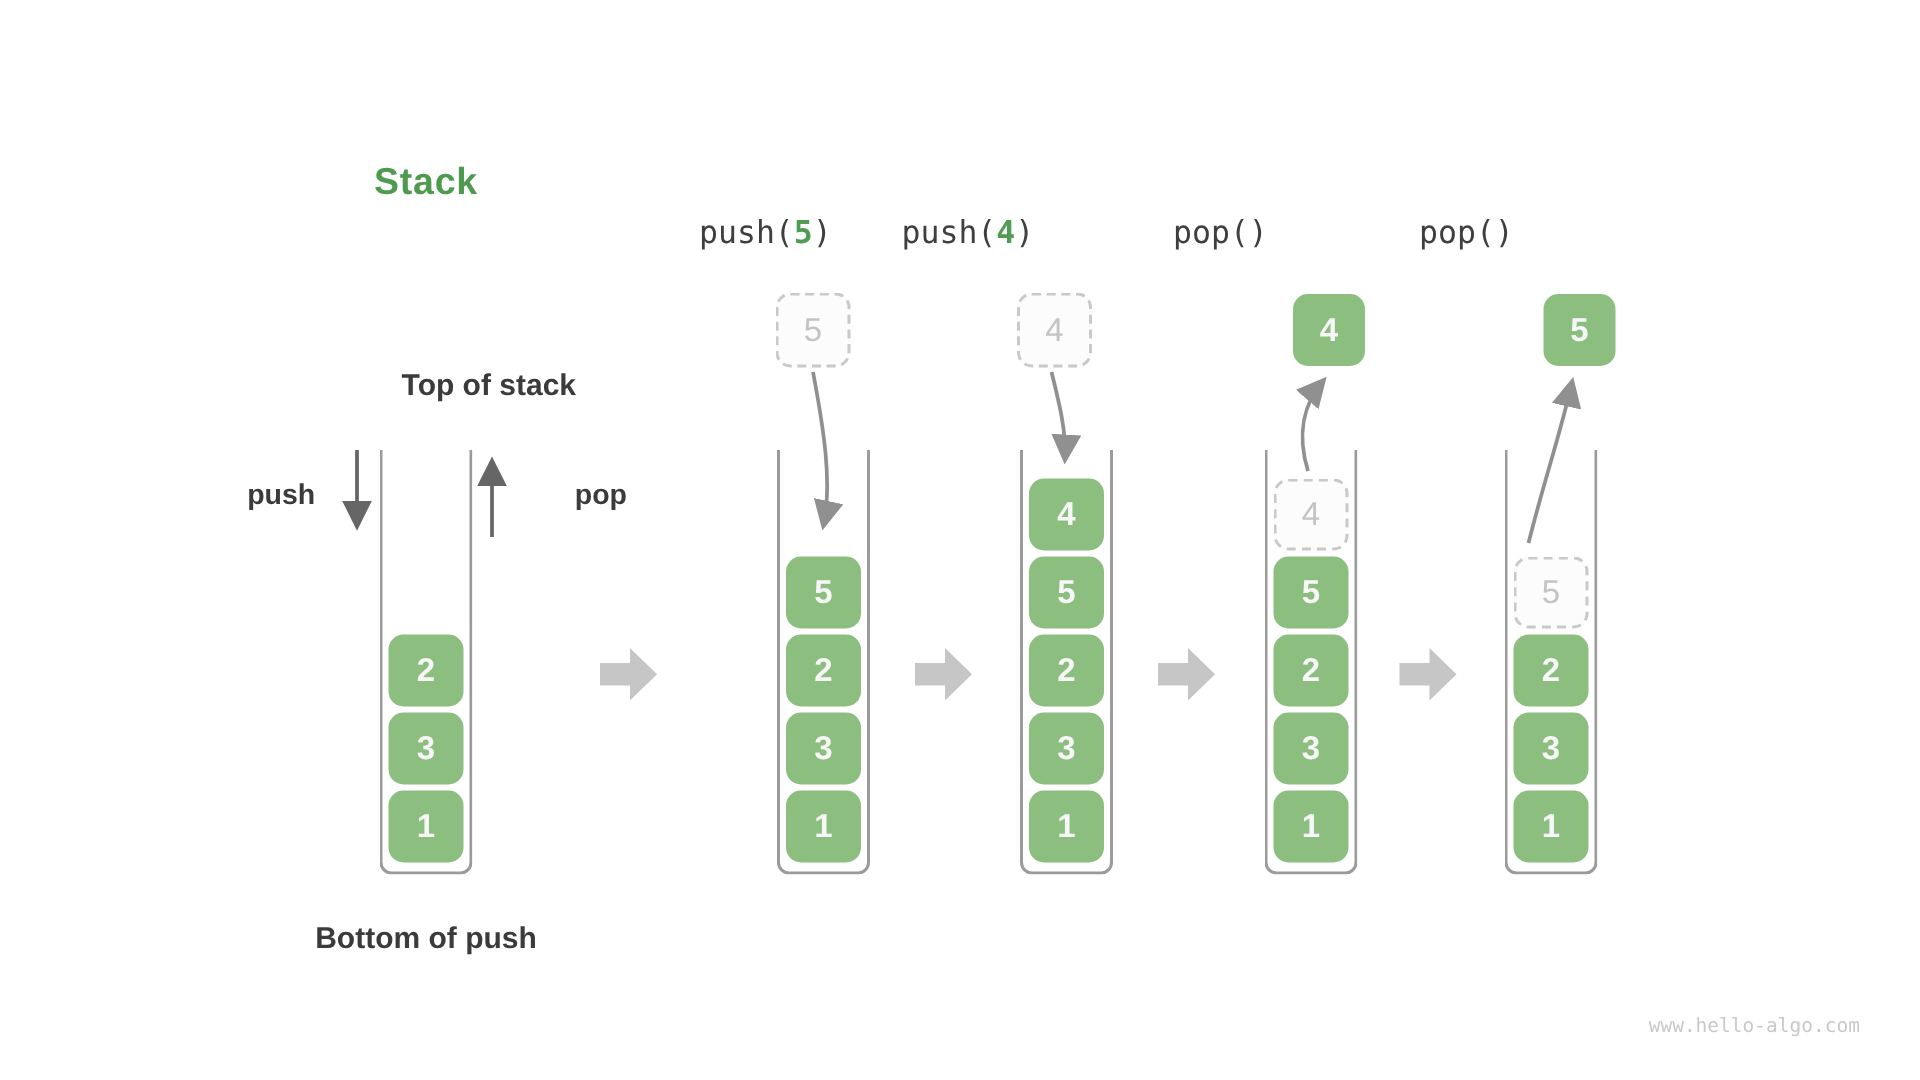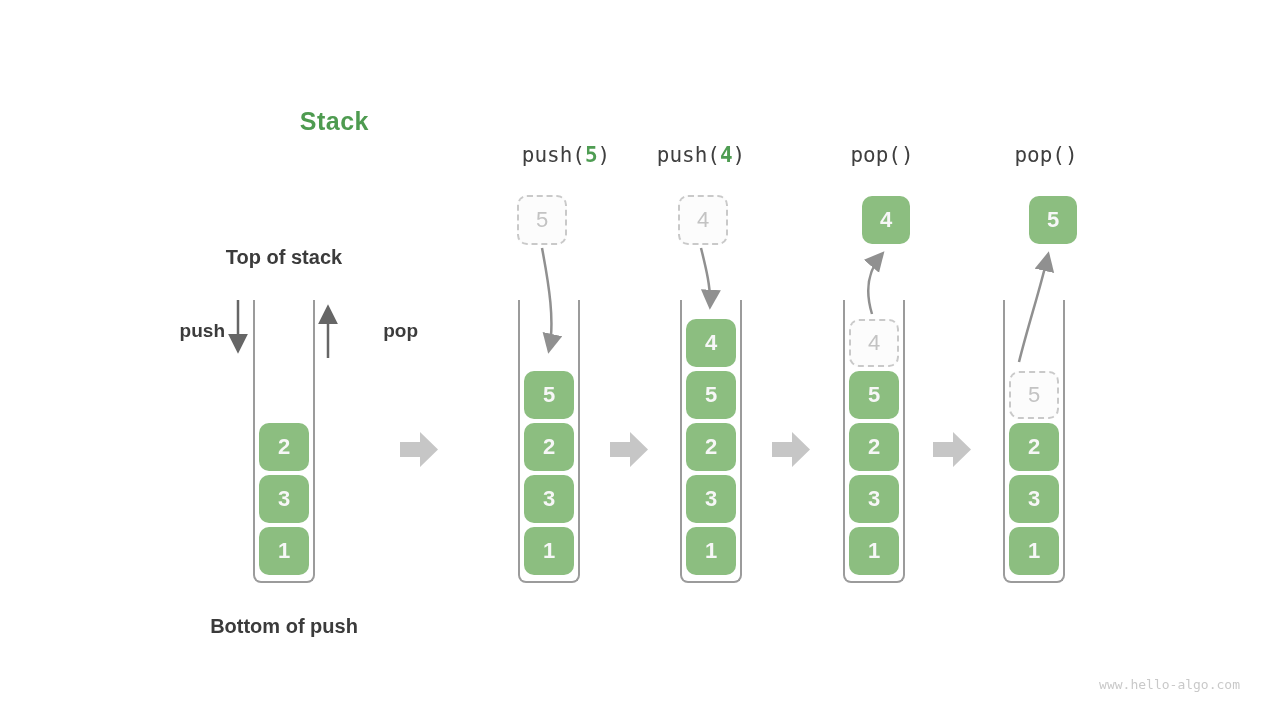--- a/index.html
+++ b/index.html
@@ -3,32 +3,32 @@
 <meta charset="utf-8">
 <style>
   html,body{margin:0;padding:0;}
   body{
     width:1280px;height:720px;position:relative;background:#ffffff;
     font-family:"Liberation Sans","DejaVu Sans",sans-serif;overflow:hidden;
   }
   .abs{position:absolute;}
   
   .title{
-    left:199px;top:107px;width:170px;text-align:right;
+    left:199px;top:107px;width:170px;text-align:center;
     font-size:25px;font-weight:bold;color:#4e9b50;letter-spacing:0.5px;
   }
   .side-label{font-size:20px;font-weight:bold;color:#3b3b3b;}
-  .top-label{left:184px;top:246px;width:200px;text-align:center;}
+  .top-label{left:184px;top:246px;width:200px;text-align:right;}
   .bottom-label{left:184px;top:615px;width:200px;text-align:center;}
   .pushpop-label{font-size:19px;font-weight:bold;color:#3b3b3b;top:320px;}
-  .push-label{left:150px;width:75px;text-align:right;}
+  .push-label{left:150px;width:75px;text-align:center;}
   .pop-label{left:343px;width:75px;text-align:right;}
   
   .op-header{
-    top:143px;width:200px;text-align:center;
+    top:143px;width:200px;text-align:left;
     font-family:"DejaVu Sans Mono","Liberation Mono",monospace;
     font-size:21px;color:#3f3f3f;white-space:pre;
   }
   .op-header .arg{color:#4f9d53;font-weight:bold;}
   .oh0{left:466px;} .oh1{left:601px;} .oh2{left:782px;} .oh3{left:946px;}
   
   .stack-container{
     top:300px;width:62px;height:283px;background:#ffffff;
     border-left:2px solid #9b9b9b;border-right:2px solid #9b9b9b;
     border-bottom:2px solid #9b9b9b;border-radius:0 0 8px 8px;

